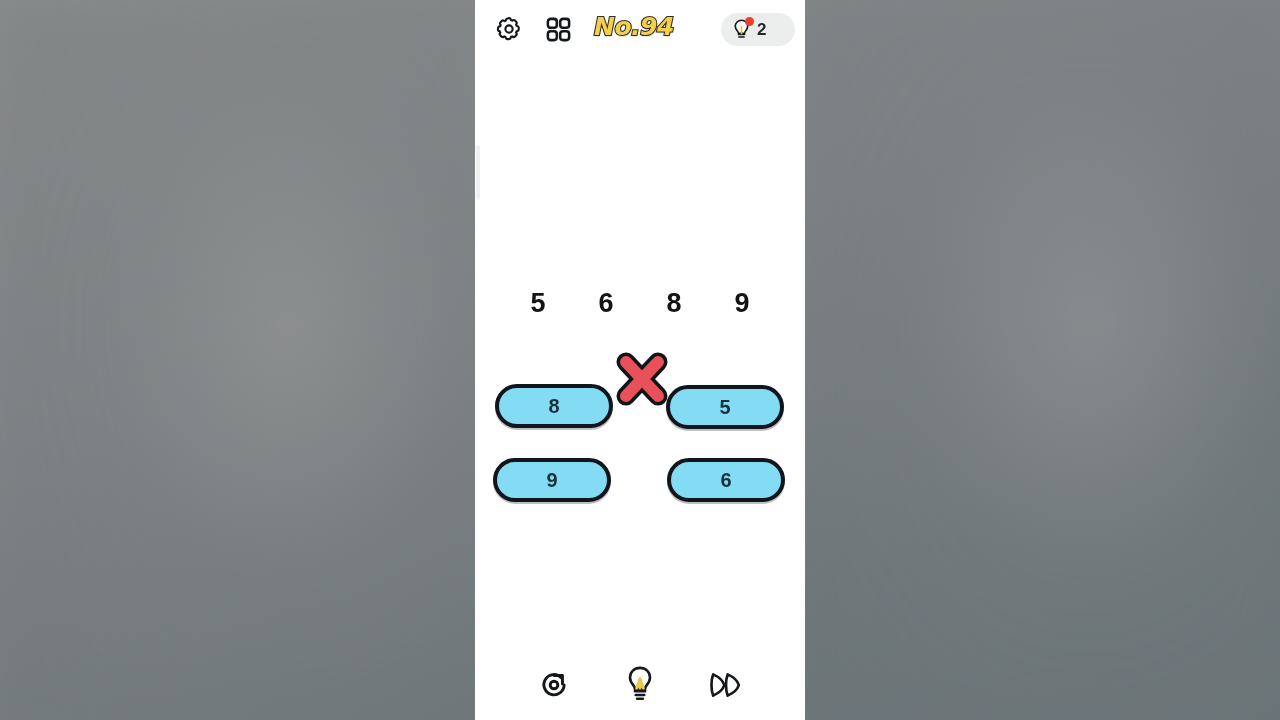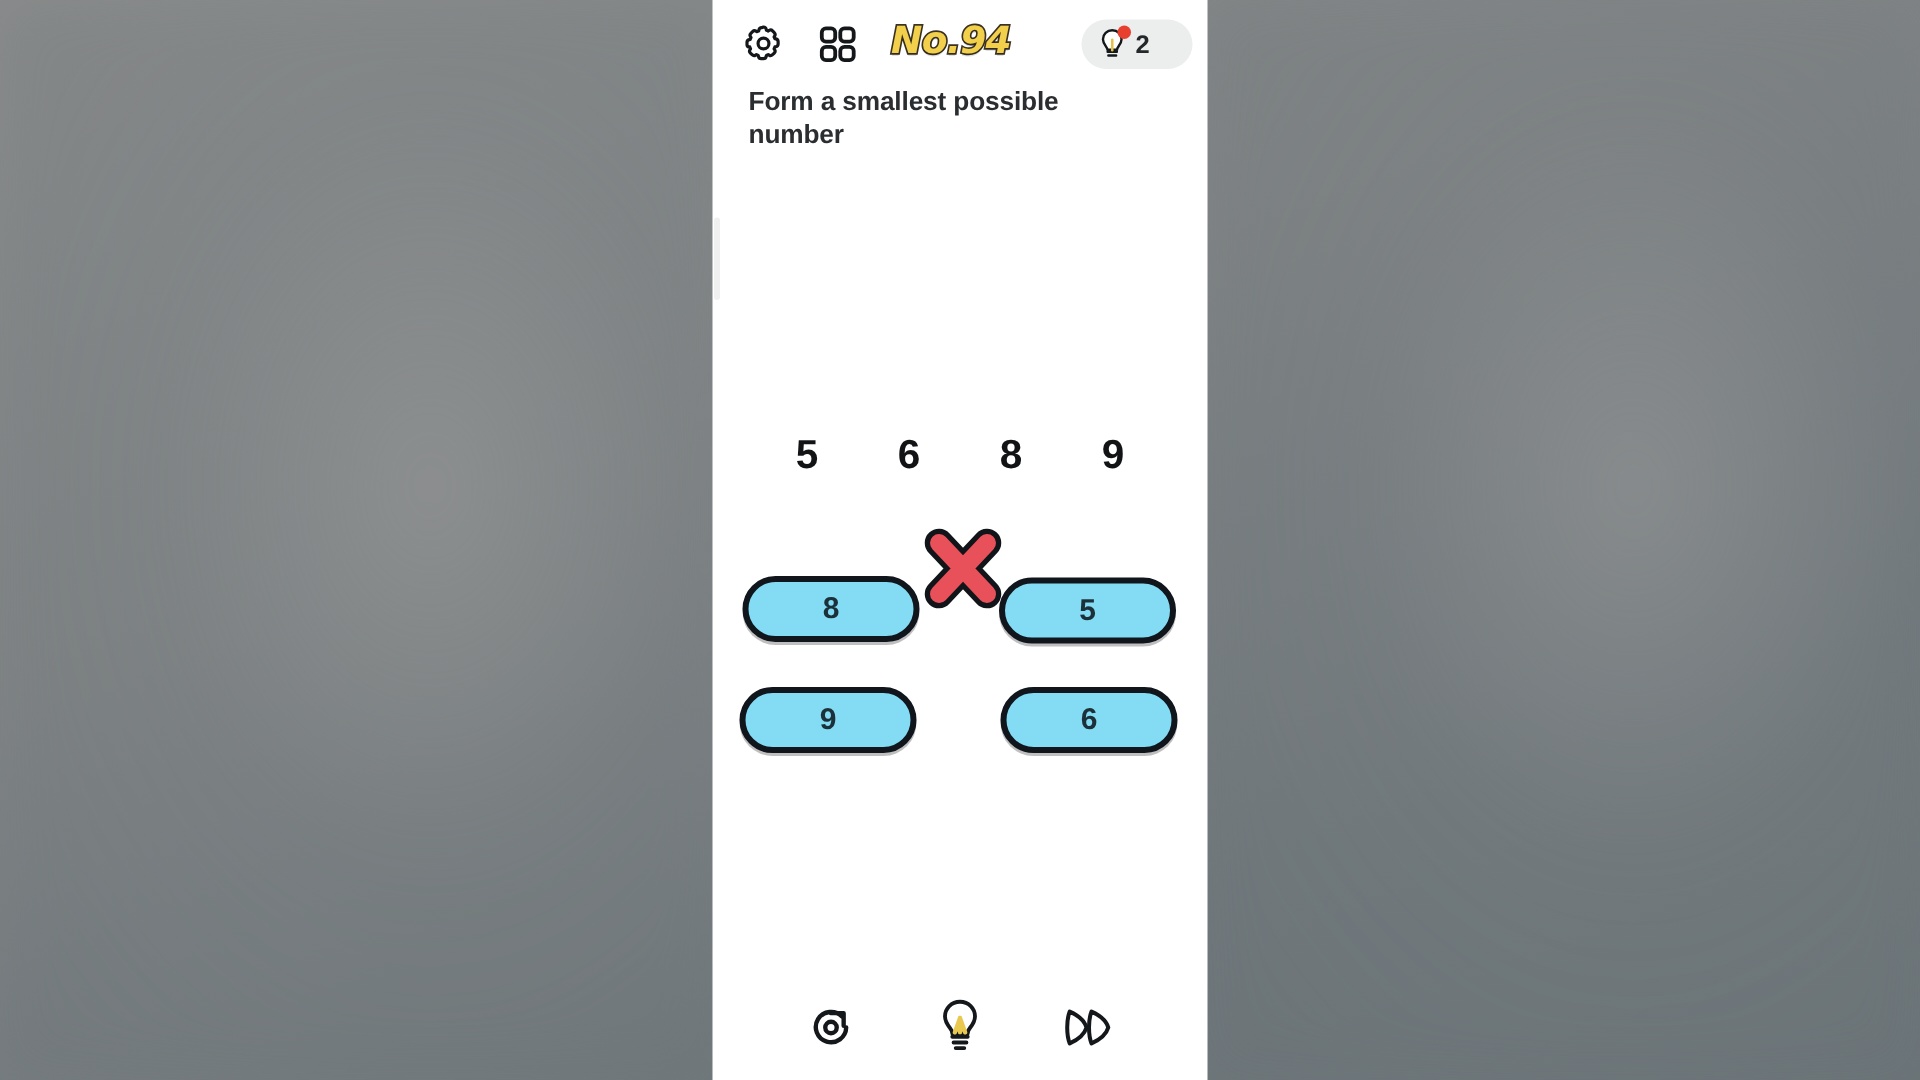--- a/index.html
+++ b/index.html
@@ -234,21 +234,20 @@
             <path d="M10 2.2c-3.5 0-6.2 2.7-6.2 6 0 2.2 1.1 3.7 2.1 4.9.6.7.9 1.2.9 2.1h6.4c0-.9.3-1.4.9-2.1 1-1.2 2.1-2.7 2.1-4.9 0-3.3-2.7-6-6.2-6z" fill="#ffffff" stroke="#15181b" stroke-width="1.6" stroke-linejoin="round"></path>
             <path d="M6.9 16.5h6.2M7.4 19h5.2" fill="none" stroke="#15181b" stroke-width="1.6" stroke-linecap="round"></path>
             <path d="M10 8.5v7" fill="none" stroke="#e3c24a" stroke-width="1.7" stroke-linecap="round"></path>
           </svg>
           <div class="red-dot"></div>
         </div>
         <span class="count">2</span>
       </div>
     </div>
 
-    <div id="question">Form a smallest possible number</div>
 
     <div id="edge-scrollbar"></div>
 
     <div id="digit-row">
       <span class="digit">5</span>
       <span class="digit">6</span>
       <span class="digit">8</span>
       <span class="digit">9</span>
     </div>
 

